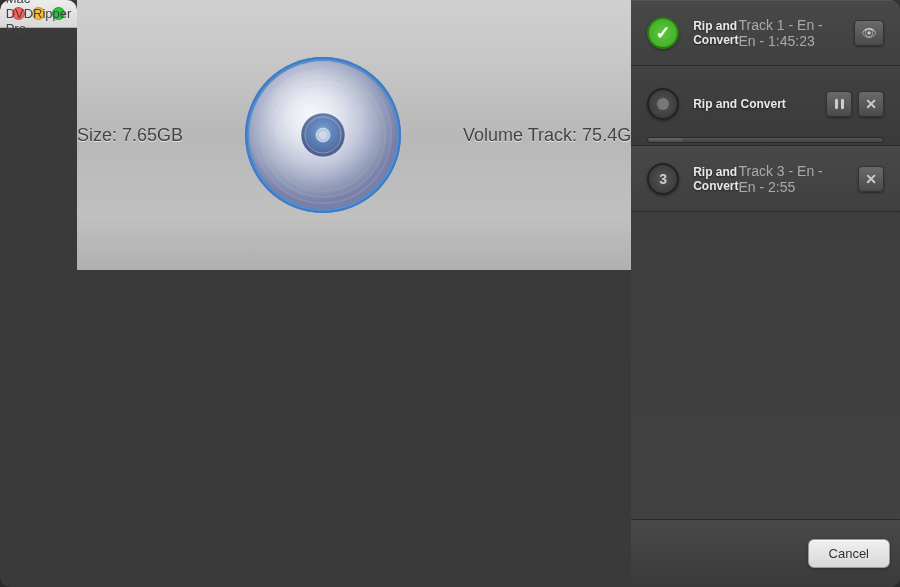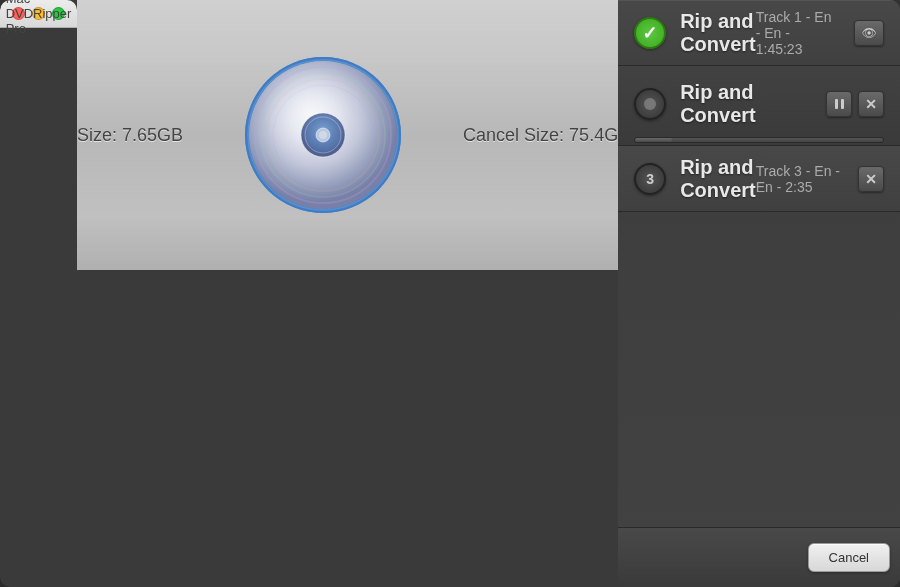--- a/index.html
+++ b/index.html
@@ -202,21 +202,21 @@
     .status-icon-numbered {
       background: radial-gradient(circle, #555 0%, #333 100%);
       border: 2px solid #222;
       box-shadow: 0 1px 3px rgba(0,0,0,0.4);
       font-size: 14px;
       font-weight: bold;
       color: #ccc;
     }
 
     .track-label {
-      font-size: 20px;
+      font-size: 12px;
       font-weight: bold;
       color: #e8e8e8;
       flex: 1;
       text-shadow: 0 1px 2px rgba(0,0,0,0.5);
     }
 
     .track-info {
       font-size: 14px;
       color: #aaa;
       margin-right: 12px;
@@ -240,21 +240,21 @@
       flex-shrink: 0;
     }
 
     .eye-btn {
       width: 30px;
       height: 26px;
     }
 
     
     .footer {
-      height: 60px;
+      height: 68px;
       background: linear-gradient(to bottom, #494949 0%, #3a3a3a 100%);
       display: flex;
       align-items: center;
       justify-content: flex-end;
       padding: 0 10px;
       border-top: 1px solid #2a2a2a;
     }
 
     .cancel-btn {
       background: linear-gradient(to bottom, #f0f0f0 0%, #d8d8d8 100%);
@@ -351,21 +351,21 @@
           <circle cx="80" cy="80" r="18" fill="rgba(80,120,180,0.5)" stroke="rgba(255,255,255,0.3)" stroke-width="1"></circle>
 
           <circle cx="80" cy="80" r="7" fill="#b8c8e0" stroke="rgba(255,255,255,0.5)" stroke-width="1"></circle>
           <circle cx="80" cy="80" r="4" fill="#d0d8e8"></circle>
 
           <circle cx="80" cy="80" r="77" fill="none" stroke="rgba(60,120,200,0.8)" stroke-width="2"></circle>
           <circle cx="80" cy="80" r="75" fill="none" stroke="rgba(100,160,240,0.5)" stroke-width="1"></circle>
         </svg>
       </div>
 
-      <span class="size-label">Cancel Size: 75.4G</span>
+      <span class="size-label">Volume Track: 75.4G</span>
     </div>
   </div>
 
   <div class="bottom-panel">
     <div class="track-list">
 
       <div class="track-row track-row-1">
         <div class="status-icon status-icon-complete">
           <span class="checkmark">✓</span>
         </div>
@@ -397,21 +397,21 @@
             <div class="track-progress-fill" style="width: 15%;"></div>
           </div>
         </div>
       </div>
 
       <div class="track-row track-row-3">
         <div class="status-icon status-icon-numbered">
           <span>3</span>
         </div>
         <span class="track-label">Rip and Convert</span>
-        <span class="track-info">Track 3 - En - En - 2:35</span>
+        <span class="track-info">Track 3 - En - En - 2:55</span>
         <div class="action-btn">
           <span class="x-icon">✕</span>
         </div>
       </div>
 
     </div>
 
     <div class="footer">
       <button class="cancel-btn">Cancel</button>
     </div>

